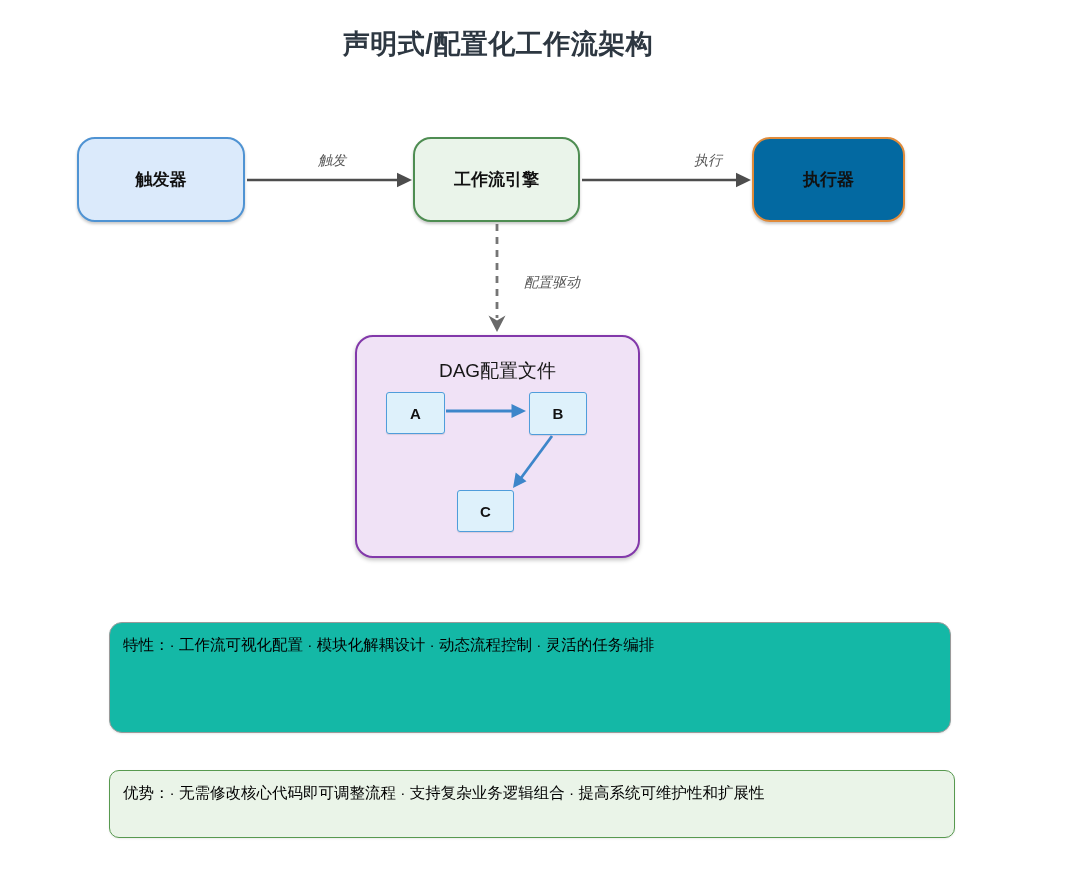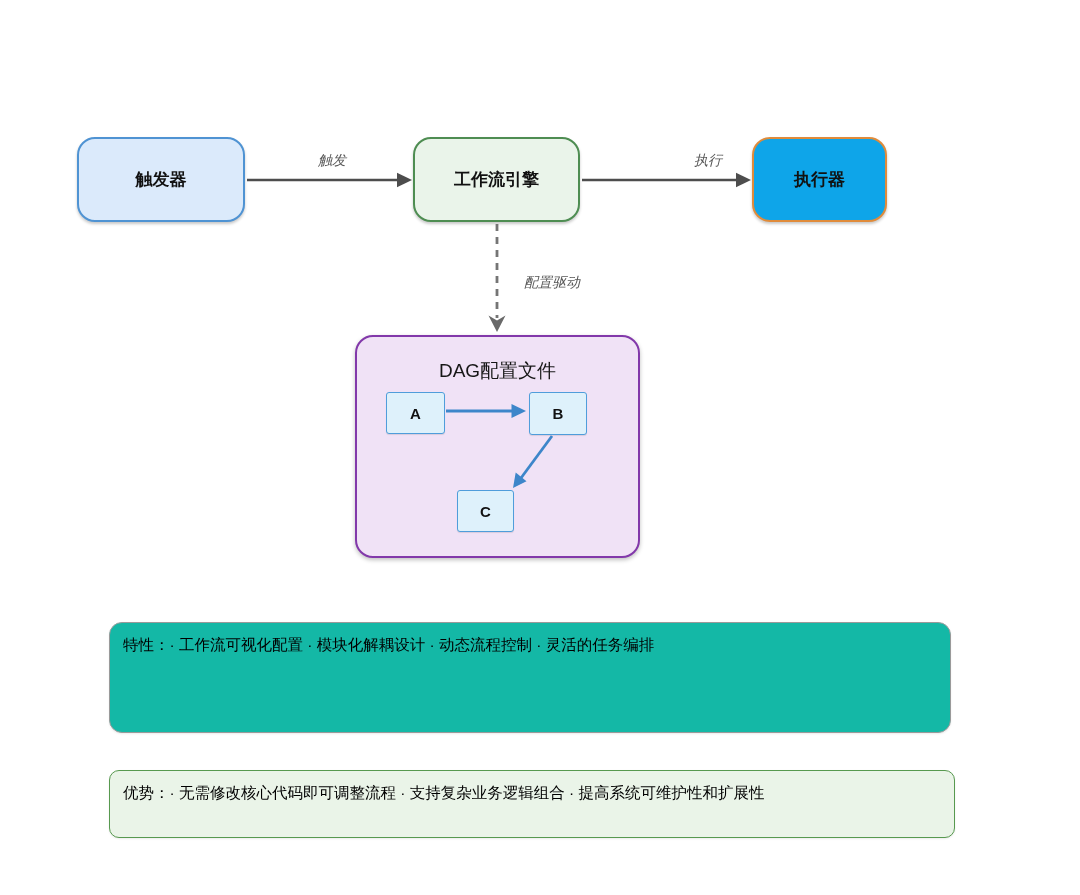--- a/index.html
+++ b/index.html
@@ -34,21 +34,21 @@
     display: flex;
     align-items: center;
     justify-content: center;
     font-size: 17px;
     font-weight: 700;
     color: #111111;
     box-shadow: 0 2px 3px rgba(0,0,0,0.22);
   }
   .node-trigger  { left: 77px;  width: 168px; background: #dbeafb; border: 2px solid #4f93d3; }
   .node-engine   { left: 413px; width: 167px; background: #eaf4ea; border: 2px solid #4e8d52; }
-  .node-executor { left: 752px; width: 135px; background: #0ea5e9; border: 2px solid #e08b3a; }
+  .node-executor { left: 752px; width: 153px; background: #0369a1; border: 2px solid #e08b3a; }
 
   .edge-label {
     position: absolute;
     transform: translate(-50%, -50%);
     font-size: 14px;
     font-style: italic;
     color: #585858;
     white-space: nowrap;
   }
   .label-trigger { left: 332px; top: 161px; }
@@ -127,20 +127,21 @@
     width: 1080px;
     height: 895px;
     pointer-events: none;
   }
 </style>
 </head>
 <body>
 
 <div class="canvas">
 
+  <div class="title">声明式/配置化工作流架构</div>
 
   <div class="flow-node node-trigger">
     <span>触发器</span>
   </div>
   <div class="flow-node node-engine">
     <span>工作流引擎</span>
   </div>
   <div class="flow-node node-executor">
     <span>执行器</span>
   </div>

